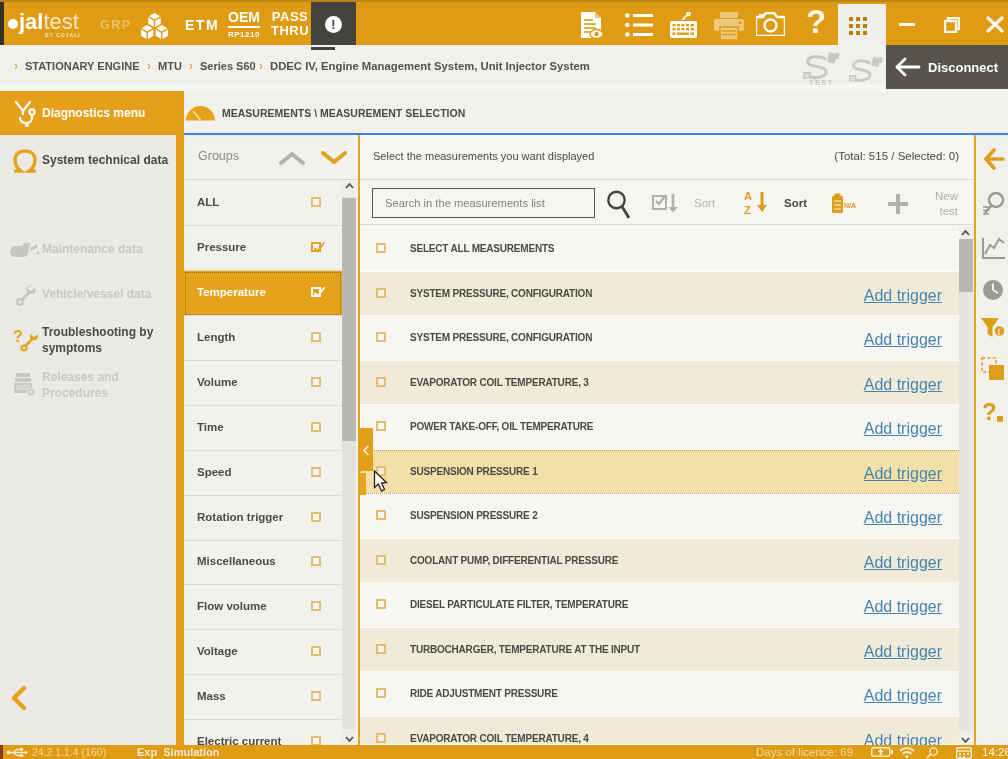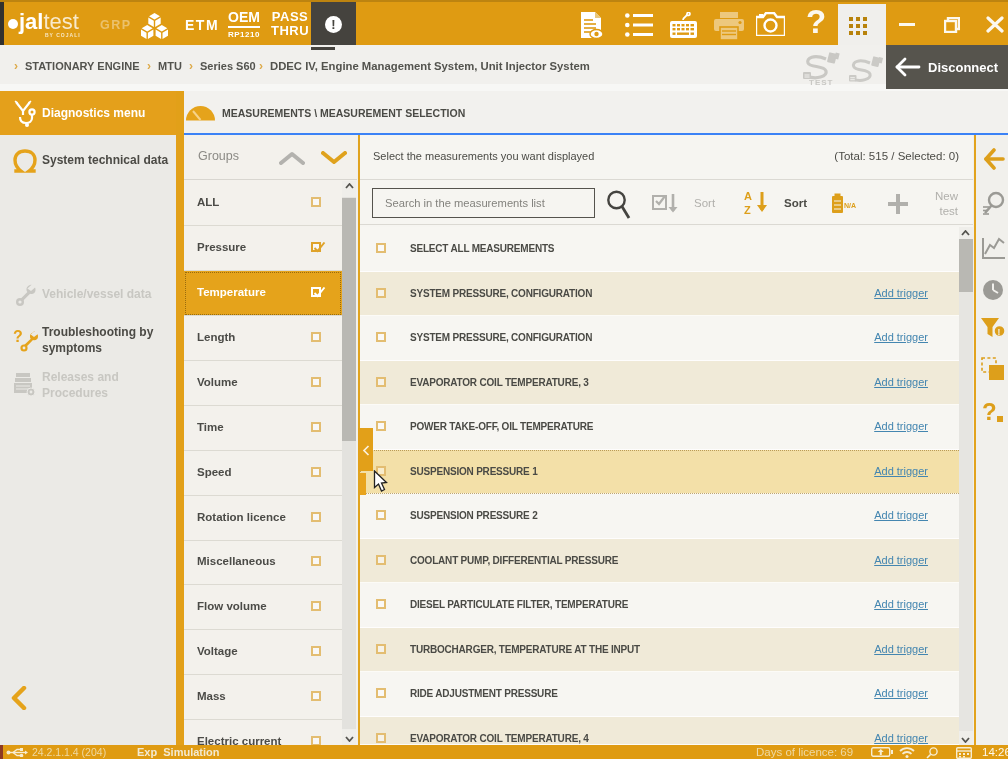--- a/index.html
+++ b/index.html
@@ -59,21 +59,21 @@
 
 #meas{left:358px;top:135px;width:615px;height:610px;background:#f6f5f1;border-left:2px solid #e0a31f;overflow:hidden;}
 #mhead{position:absolute;left:0;top:0;width:615px;height:45px;border-bottom:1px solid #dbd9d3;}
 #mhead .l{position:absolute;left:13px;top:15px;font-size:11px;color:#4b4b46;}
 #mhead .r{position:absolute;right:16px;top:15px;font-size:11.5px;color:#4b4b46;}
 #mtool{position:absolute;left:0;top:46px;width:615px;height:44px;border-bottom:1px solid #dbd9d3;padding-left:34px;}
 #msearch{position:absolute;left:12px;top:7px;width:223px;height:30px;border:1.5px solid #55534d;background:#f6f5f1;color:#83827d;font-size:11.2px;line-height:28px;padding-left:12px;}
 .tooltxt{position:absolute;font-size:11.5px;color:#b1b0ac;}
 .list-row{position:absolute;left:0;width:601px;height:44.5px;border-bottom:1px solid rgba(255,255,255,0.8);}
 .list-row .t{position:absolute;left:50px;top:16px;font-size:10px;font-weight:700;color:#4a4a45;letter-spacing:-0.2px;}
-.list-row .trig{position:absolute;right:33px;top:15px;font-size:11px;color:#4486b0;text-decoration:underline;}
+.list-row .trig{position:absolute;right:19px;top:15px;font-size:16px;color:#4486b0;text-decoration:underline;}
 .mcheck{position:absolute;left:16px;top:16px;width:10px;height:10px;border:2px solid #e3bd71;background:rgba(255,255,255,0.4);}
 .rw{background:#f7f6f2;}
 .rc{background:#f0ead8;}
 .rh{background:#f3e0a8;outline:1px dotted rgba(140,100,20,0.55);outline-offset:-1px;}
 #mscroll{position:absolute;left:599px;top:92px;width:14px;height:518px;background:#e6e5e1;}
 #mthumb{position:absolute;left:0;top:12px;width:14px;height:53px;background:#b9b8b3;}
 
 #ctab{left:358px;top:428px;width:15px;height:43px;background:#e2a019;}
 #csliver{left:360px;top:473px;width:6px;height:22px;background:#e8a41e;}
 
@@ -288,20 +288,30 @@
       <div class="sbtxt">Diagnostics menu</div>
     </div>
   <div class="sbitem" style="top:47px;height:44px;">
       <div class="abs" id="ico-omega" style="left:12px;top:10px;">
         <svg width="26" height="26" viewBox="0 0 26 26">
     <path d="M4 23 h5 C5 20 3 17 3 12 C3 6.5 7 3 13 3 s10 3.5 10 9 c0 5 -2 8 -6 11 h5" stroke="#e5a31b" stroke-width="3.4" fill="none" stroke-linecap="square"></path>
         </svg>
       </div>
       <div class="sbtxt" style="top:14px;">System technical data</div>
     </div>
+  <div class="sbitem" style="top:136px;height:44px;">
+      <div class="abs" id="ico-maint" style="left:10px;top:14px;">
+        <svg width="30" height="18" viewBox="0 0 30 18">
+    <path d="M2 5 h10 l2 -3 h6 l-2 10 c0 2 -2 4 -5 4 h-8 c-3 0 -5 -2 -5 -4 Z" fill="#c8c7c2"></path>
+    <path d="M20 7 l7 -4 v4 l-6 3" fill="#c8c7c2"></path>
+          <circle cx="28" cy="12" r="1.4" fill="#c8c7c2"></circle>
+        </svg>
+      </div>
+      <div class="sbtxt sbgrey" style="top:14px;">Maintenance data</div>
+    </div>
   <div class="sbitem" style="top:180px;height:45px;">
       <div class="abs" id="ico-vess" style="left:13px;top:12px;">
         <svg width="24" height="24" viewBox="0 0 24 24">
     <path d="M20 2 c-3 0 -6 2 -6 5 c0 1 0 2 1 3 L3 22 l3 2 L18 12 c3 1 6 -1 6 -4 c0 -1 0 -2 -0.5 -3 L19 9 L15 6 L19 2.5 C19.5 2 20 2 20 2Z" fill="#c8c7c2" transform="scale(0.9) translate(1,0)"></path>
     <circle cx="7" cy="19" r="4" fill="#c8c7c2"></circle>
           <circle cx="7" cy="19" r="1.6" fill="#ebeae6"></circle>
         </svg>
       </div>
       <div class="sbtxt sbgrey" style="top:15px;">Vehicle/vessel data</div>
     </div>
@@ -394,21 +404,21 @@
     </div>
   <div class="grow" style="top:271px;">
       <span class="t">Time</span>
       <div class="gcheck"></div>
     </div>
   <div class="grow" style="top:316px;">
       <span class="t">Speed</span>
       <div class="gcheck"></div>
     </div>
   <div class="grow" style="top:361px;">
-      <span class="t">Rotation licence</span>
+      <span class="t">Rotation trigger</span>
       <div class="gcheck"></div>
     </div>
   <div class="grow" style="top:405px;">
       <span class="t">Miscellaneous</span>
       <div class="gcheck"></div>
     </div>
   <div class="grow" style="top:450px;">
       <span class="t">Flow volume</span>
       <div class="gcheck"></div>
     </div>
@@ -647,21 +657,21 @@
           <line x1="2" y1="4.5" x2="20" y2="4.5"></line>
           <path d="M7 4.5 L11 1.5 L14 1.5"></path>
           <path d="M7 4.5 L11 7.5 L14 7.5"></path>
         </g>
     <circle cx="2.5" cy="4.5" r="2" fill="#f7edd3"></circle>
         <rect x="14" y="0" width="3" height="3" fill="#f7edd3"></rect>
         <circle cx="15.5" cy="7.5" r="1.8" fill="#f7edd3"></circle>
         <path d="M19 2.5 L22 4.5 L19 6.5 Z" fill="#f7edd3"></path>
       </svg>
     </div>
-  <span class="bbtxt" style="left:32px;">24.2.1.1.4 (204)</span>
+  <span class="bbtxt" style="left:32px;">24.2.1.1.4 (160)</span>
   <span class="bbtxt bbbold" style="left:137px;">Exp&nbsp;&nbsp;Simulation</span>
   <span class="bbtxt" style="left:756px;font-size:11.5px;">Days of licence: 69</span>
   <div class="abs" id="ico-bbatt" style="left:871px;top:2px;">
       <svg width="22" height="10" viewBox="0 0 22 10">
     <rect x="0.7" y="0.7" width="18" height="8.6" rx="1.5" stroke="#f7edd3" stroke-width="1.4" fill="none"></rect>
         <rect x="20" y="3" width="2" height="4" fill="#f7edd3"></rect>
     <path d="M9.8 2 L12.8 5 L10.8 5 L10.8 8 L8.8 8 L8.8 5 L6.8 5 Z" fill="#f7edd3"></path>
       </svg>
     </div>
   <div class="abs" id="ico-bwifi" style="left:899px;top:2px;">

